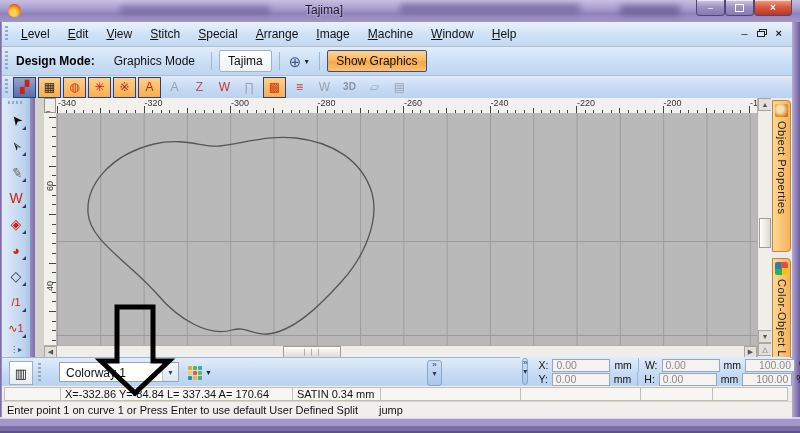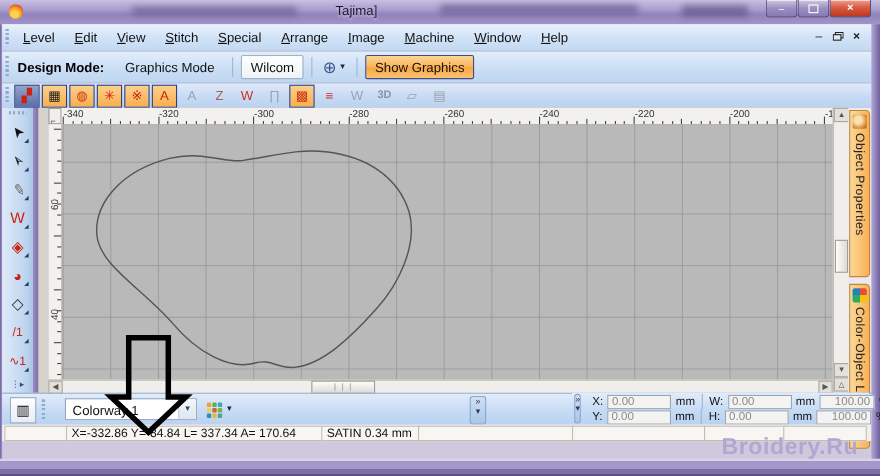--- a/index.html
+++ b/index.html
@@ -175,21 +175,21 @@
         </svg>
       <span style="font-weight:bold;">×</span>
     </div>
   </div>
 
   <div id="modebar">
     <div class="vgrip"></div>
     <span class="lbl">Design Mode:</span>
     <div class="modebtn">Graphics Mode</div>
     <div class="tsep"></div>
-    <div class="modebtn raised">Wilcom</div>
+    <div class="modebtn raised">Tajima</div>
     <div class="tsep"></div>
     <div id="globe-btn">
       <span class="globe">⊕</span>
       <span class="caret">▼</span>
     </div>
     <div class="tsep"></div>
     <div class="modebtn orange">Show Graphics</div>
   </div>
 
   <div id="stitchbar">
@@ -464,20 +464,23 @@
 
   <div id="status1">
     <div class="scell" style="left:2px;width:50px;"></div>
     <div class="scell" style="left:58px;width:224px;">X=-332.86 Y=-84.84 L= 337.34 A= 170.64</div>
     <div class="scell" style="left:290px;width:80px;">SATIN  0.34 mm</div>
     <div class="scell" style="left:378px;width:132px;"></div>
     <div class="scell" style="left:518px;width:112px;"></div>
     <div class="scell" style="left:638px;width:66px;"></div>
     <div class="scell" style="left:710px;width:66px;"></div>
   </div>
-
-  <div id="watermark">Broidery.Ru</div>
+  <div id="status2">
+    <div class="scell" style="left:0;width:364px;border-color:transparent;background:transparent;">Enter point 1 on curve 1 or Press Enter to use default User Defined Split</div>
+    <div class="scell" style="left:372px;width:270px;border-color:transparent;background:transparent;">jump</div>
+  </div>
+
 
   <svg id="arrow-overlay" width="800" height="433" viewBox="0 0 800 433">
     <path d="M117 307 L153 307 L153 361 L169 361 L135 393 L101 361 L117 361 Z" fill="none" stroke="#000" stroke-width="5" stroke-linejoin="miter"></path>
   </svg>
 
 </div>
 
 </body></html>

